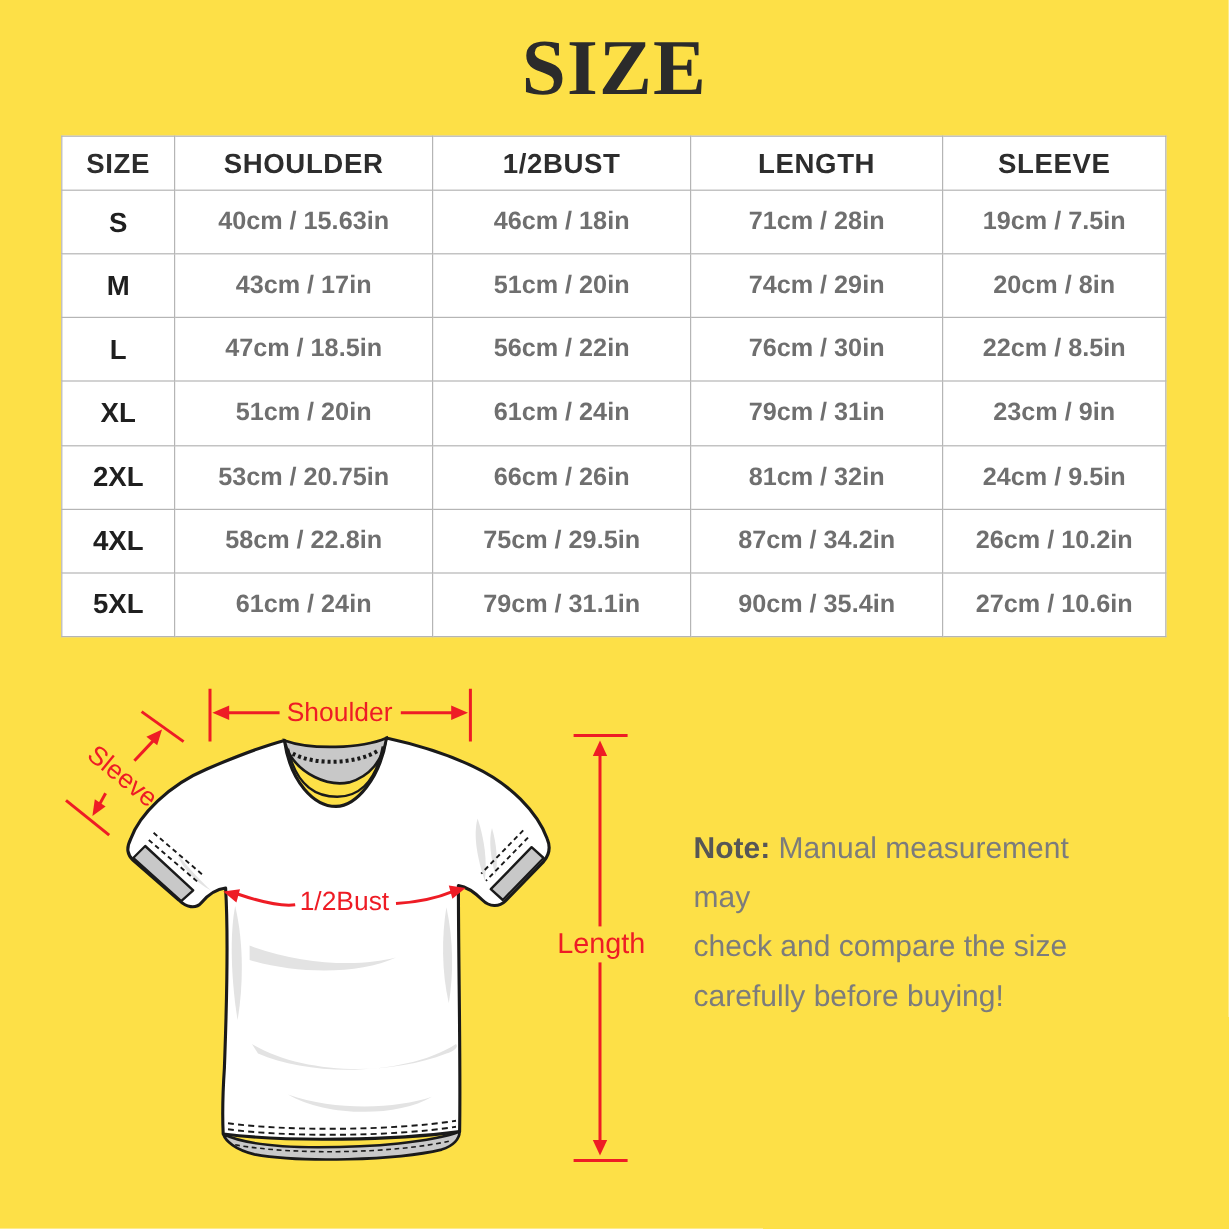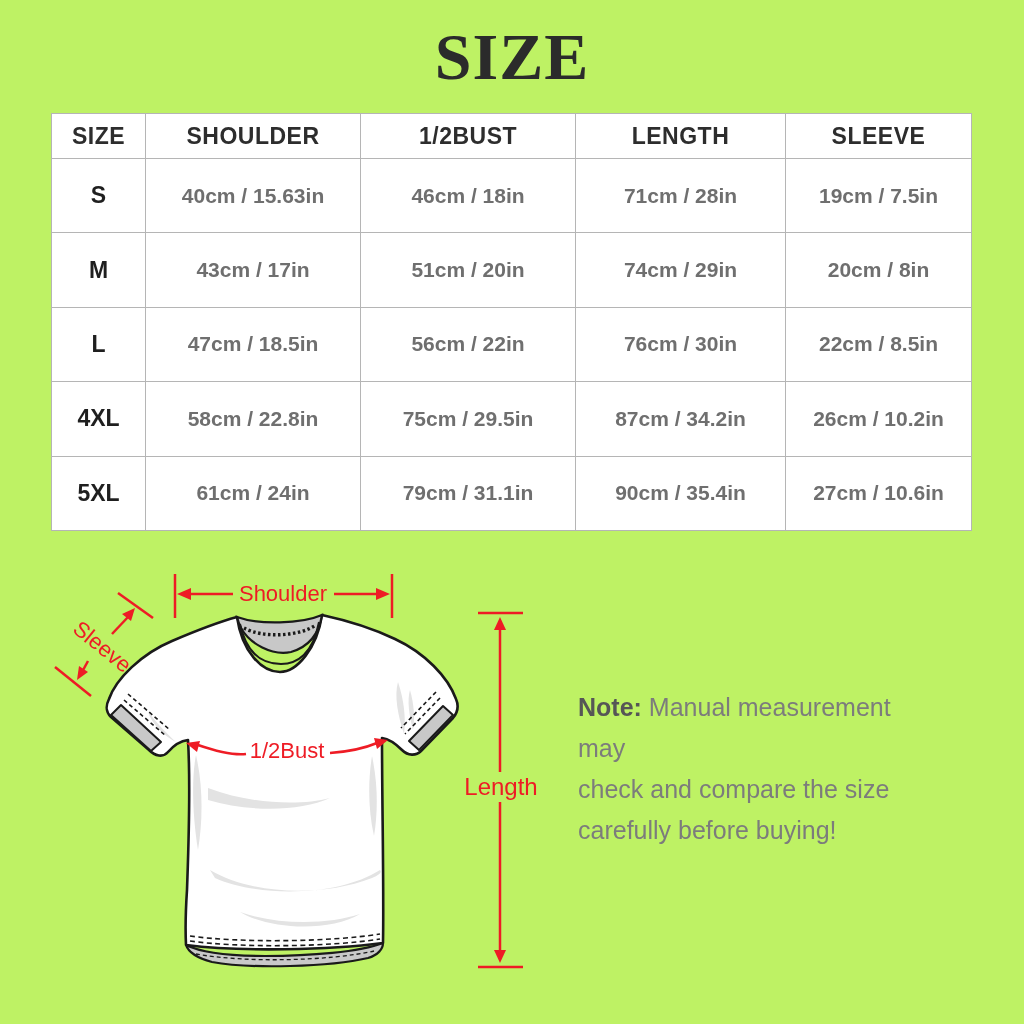--- a/index.html
+++ b/index.html
@@ -1,17 +1,17 @@
 <!DOCTYPE html>
 <html><head>
 <meta charset="utf-8">
 <style>
   html,body{margin:0;padding:0;background:#ffffff;}
   #canvas{
-    position:relative;width:1024px;height:1024px;background:#bef264;overflow:hidden;
+    position:relative;width:1024px;height:1024px;background:#fde047;overflow:hidden;
     font-family:"Liberation Sans",sans-serif;
   }
   
   .title{
     position:absolute;left:0;top:22px;width:1024px;text-align:center;
     font-family:"Liberation Serif","DejaVu Serif",serif;
     font-weight:700;font-size:66px;line-height:70px;color:#2b2b2b;letter-spacing:1px;
   }
   
   table.size-table{
@@ -78,20 +78,34 @@
         <td class="val">51cm / 20in</td>
         <td class="val">74cm / 29in</td>
         <td class="val">20cm / 8in</td>
       </tr>
       <tr>
         <td class="size-col">L</td>
         <td class="val">47cm / 18.5in</td>
         <td class="val">56cm / 22in</td>
         <td class="val">76cm / 30in</td>
         <td class="val">22cm / 8.5in</td>
+      </tr>
+      <tr>
+        <td class="size-col">XL</td>
+        <td class="val">51cm / 20in</td>
+        <td class="val">61cm / 24in</td>
+        <td class="val">79cm / 31in</td>
+        <td class="val">23cm / 9in</td>
+      </tr>
+      <tr>
+        <td class="size-col">2XL</td>
+        <td class="val">53cm / 20.75in</td>
+        <td class="val">66cm / 26in</td>
+        <td class="val">81cm / 32in</td>
+        <td class="val">24cm / 9.5in</td>
       </tr>
       <tr>
         <td class="size-col">4XL</td>
         <td class="val">58cm / 22.8in</td>
         <td class="val">75cm / 29.5in</td>
         <td class="val">87cm / 34.2in</td>
         <td class="val">26cm / 10.2in</td>
       </tr>
       <tr>
         <td class="size-col">5XL</td>

